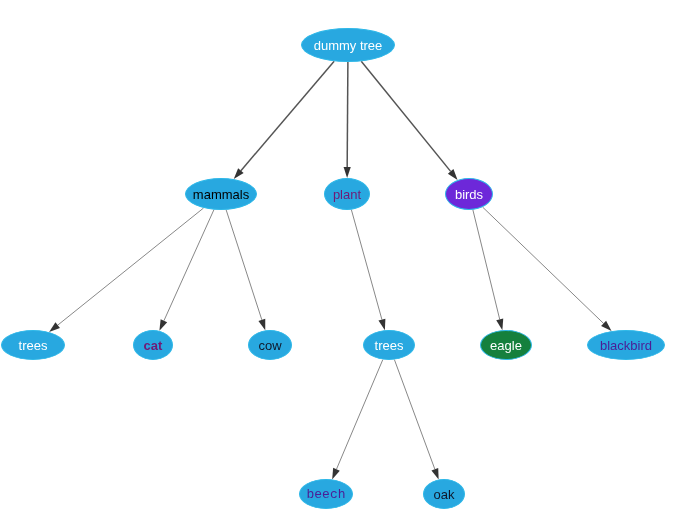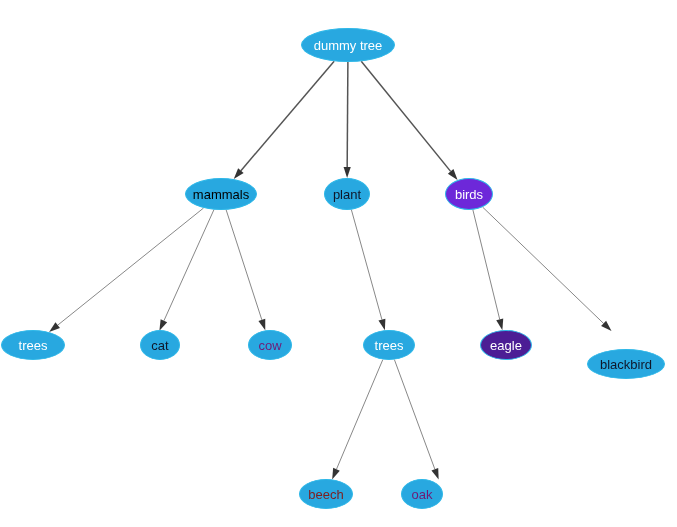--- a/index.html
+++ b/index.html
@@ -73,44 +73,44 @@
       <line x1="394.42" y1="359.67" x2="434.84" y2="469.18" stroke="#888888" stroke-width="1"></line>
       <polygon points="438.65,479.50 431.46,470.42 438.21,467.93" fill="#333333"></polygon>
     </svg>
   <div id="node-layer">
       <div class="node" style="left: 301px; top: 28px; width: 94px; height: 34px; background: rgb(40, 168, 224); border: 1.5px solid rgb(47, 184, 232); color: rgb(255, 255, 255);">
         <span class="node-label">dummy tree</span>
       </div>
       <div class="node" style="left: 185px; top: 178px; width: 72px; height: 32px; background: rgb(40, 168, 224); border: 1.5px solid rgb(47, 184, 232); color: #000000;">
         <span class="node-label">mammals</span>
       </div>
-      <div class="node" style="left: 324px; top: 178px; width: 46px; height: 32px; background: rgb(40, 168, 224); border: 1.5px solid rgb(47, 184, 232); color: #0f172a; text-align: right;">
+      <div class="node" style="left: 324px; top: 178px; width: 46px; height: 32px; background: rgb(40, 168, 224); border: 1.5px solid rgb(47, 184, 232); color: #701a75; text-align: right;">
         <span class="node-label">plant</span>
       </div>
       <div class="node" style="left: 445px; top: 178px; width: 48px; height: 32px; background: #6d28d9; border: 1.5px solid rgb(47, 184, 232); color: rgb(255, 255, 255);">
         <span class="node-label">birds</span>
       </div>
       <div class="node" style="left: 1px; top: 330px; width: 64px; height: 30px; background: rgb(40, 168, 224); border: 1.5px solid rgb(47, 184, 232); color: rgb(255, 255, 255);">
         <span class="node-label">trees</span>
       </div>
-      <div class="node" style="left: 140px; top: 330px; width: 40px; height: 30px; background: rgb(40, 168, 224); border: 1.5px solid rgb(47, 184, 232); color: #0f172a;">
+      <div class="node" style="left: 133px; top: 330px; width: 40px; height: 30px; background: rgb(40, 168, 224); border: 1.5px solid rgb(47, 184, 232); color: #701a75; font-weight: bold;">
         <span class="node-label">cat</span>
       </div>
-      <div class="node" style="left: 248px; top: 330px; width: 44px; height: 30px; background: rgb(40, 168, 224); border: 1.5px solid rgb(47, 184, 232); color: #701a75; justify-content: center;">
+      <div class="node" style="left: 248px; top: 330px; width: 44px; height: 30px; background: rgb(40, 168, 224); border: 1.5px solid rgb(47, 184, 232); color: #0f172a; justify-content: center;">
         <span class="node-label">cow</span>
       </div>
       <div class="node" style="left: 363px; top: 330px; width: 52px; height: 30px; background: rgb(40, 168, 224); border: 1.5px solid rgb(47, 184, 232); color: rgb(255, 255, 255);">
         <span class="node-label">trees</span>
       </div>
-      <div class="node" style="left: 480px; top: 330px; width: 52px; height: 30px; background: #4c1d95; border: 1.5px solid rgb(47, 184, 232); color: rgb(255, 255, 255);">
+      <div class="node" style="left: 480px; top: 330px; width: 52px; height: 30px; background: #15803d; border: 1.5px solid rgb(47, 184, 232); color: rgb(255, 255, 255);">
         <span class="node-label">eagle</span>
       </div>
-      <div class="node" style="left: 587px; top: 330px; width: 78px; height: 30px; background: rgb(40, 168, 224); border: 1.5px solid rgb(47, 184, 232); color: #0f172a; margin-top: 19px;">
+      <div class="node" style="left: 587px; top: 330px; width: 78px; height: 30px; background: rgb(40, 168, 224); border: 1.5px solid rgb(47, 184, 232); color: #4c1d95;">
         <span class="node-label">blackbird</span>
       </div>
-      <div class="node" style="left: 299px; top: 479px; width: 54px; height: 30px; background: rgb(40, 168, 224); border: 1.5px solid rgb(47, 184, 232); color: #7f1d1d;">
+      <div class="node" style="left: 299px; top: 479px; width: 54px; height: 30px; background: rgb(40, 168, 224); border: 1.5px solid rgb(47, 184, 232); color: #4c1d95; font-family: Liberation Mono, monospace;">
         <span class="node-label">beech</span>
       </div>
-      <div class="node" style="left: 401px; top: 479px; width: 42px; height: 30px; background: rgb(40, 168, 224); border: 1.5px solid rgb(47, 184, 232); color: #701a75;">
+      <div class="node" style="left: 423px; top: 479px; width: 42px; height: 30px; background: rgb(40, 168, 224); border: 1.5px solid rgb(47, 184, 232); color: #0f172a;">
         <span class="node-label">oak</span>
       </div>
     </div>
 </div>
 
 </body></html>

